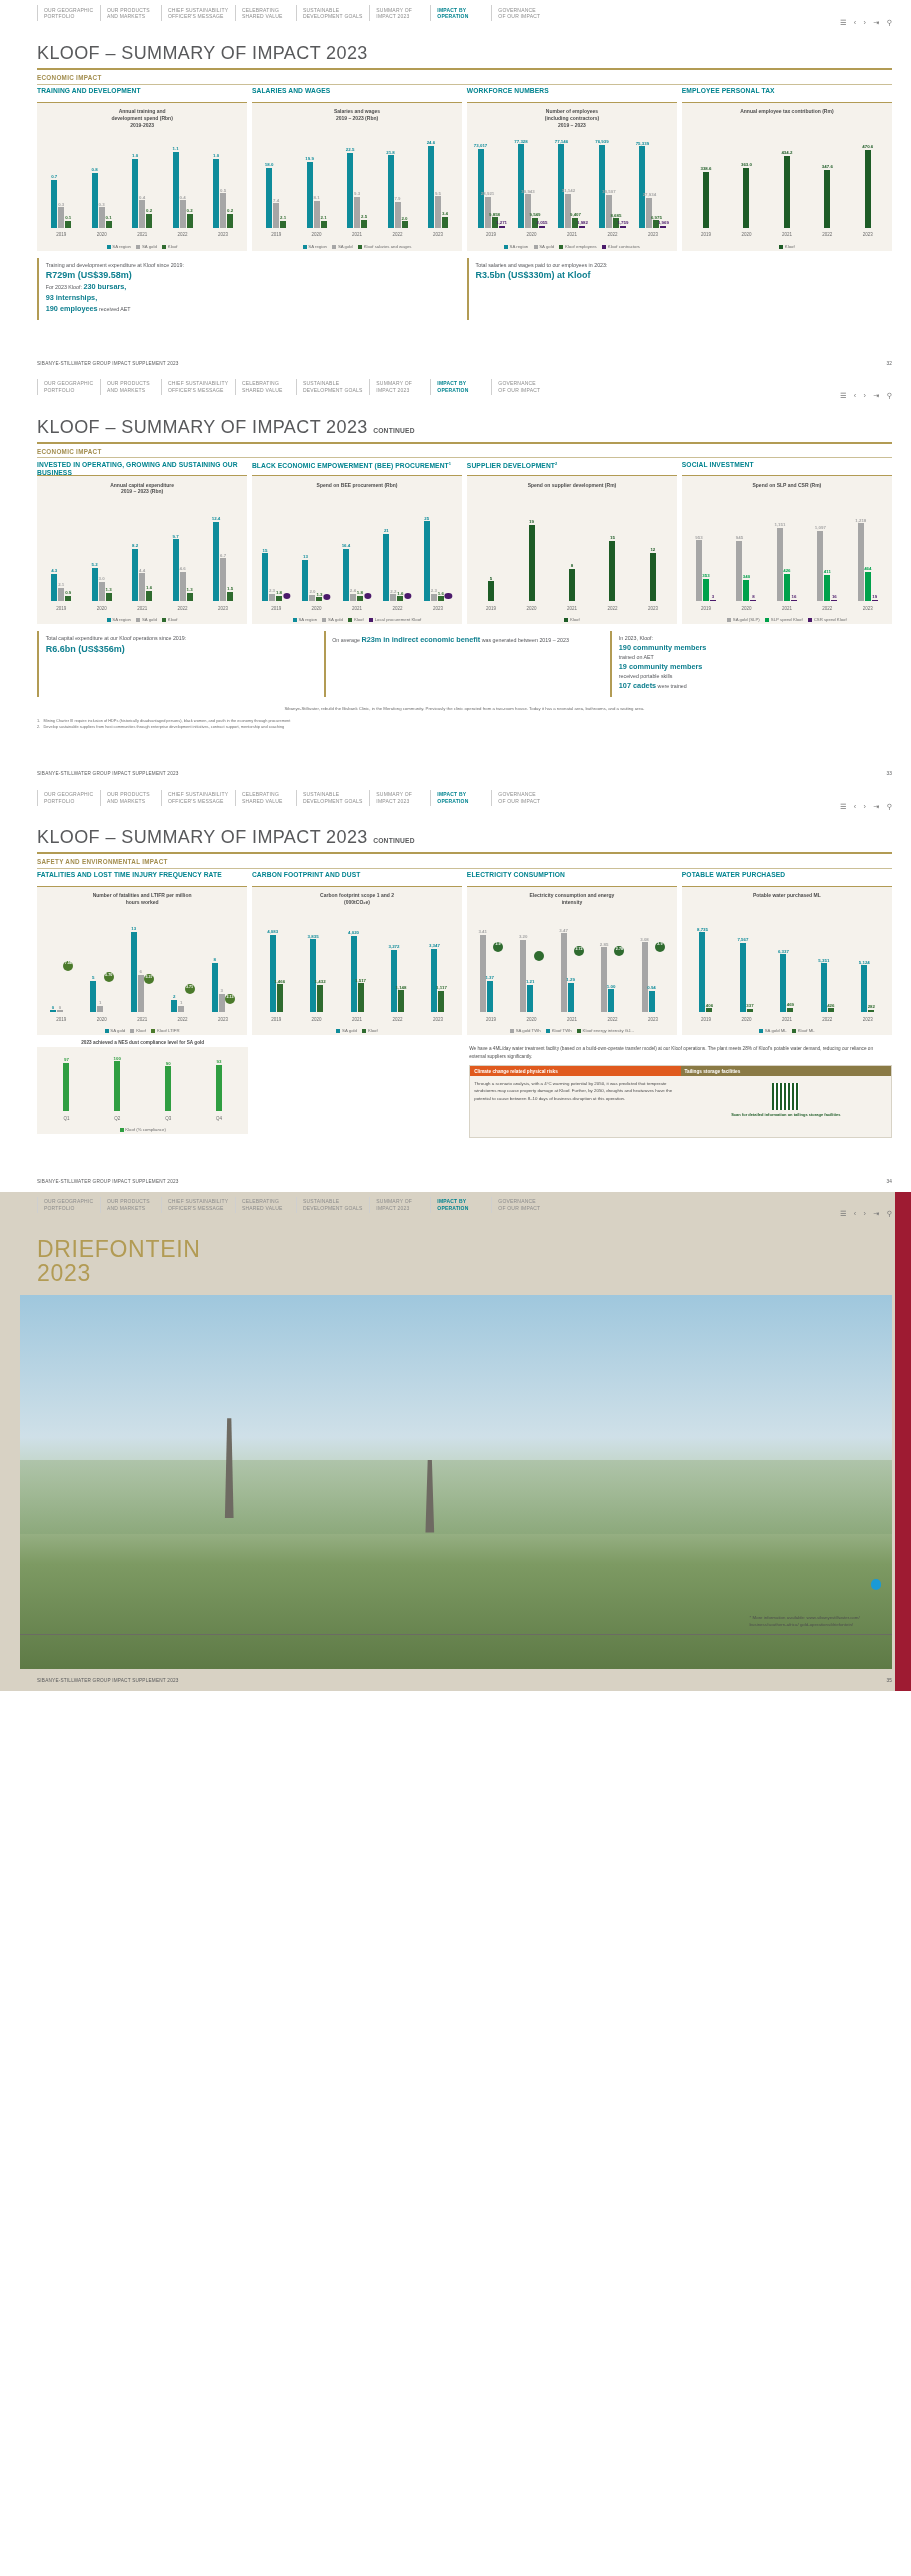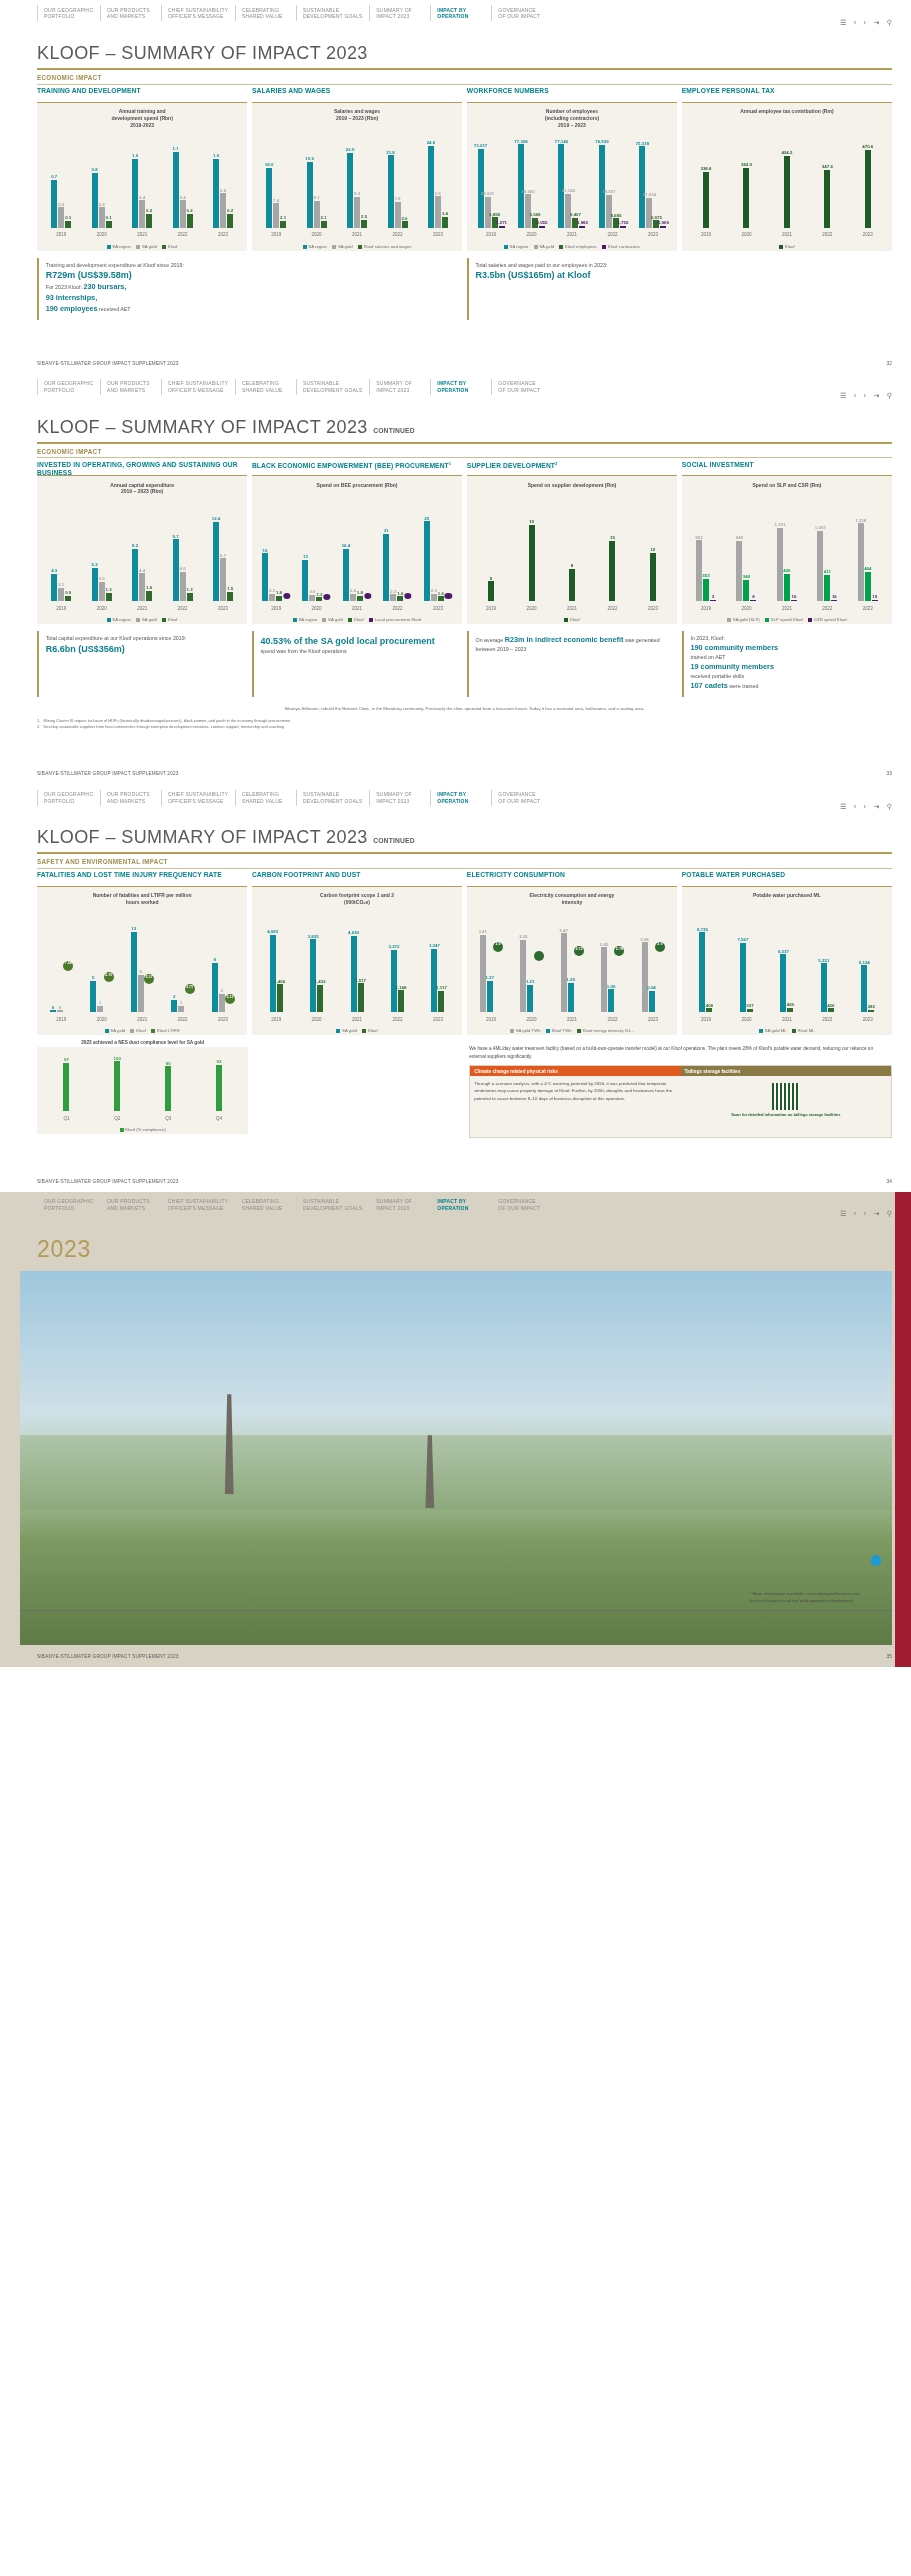--- a/index.html
+++ b/index.html
@@ -443,21 +443,21 @@
           <div class="legend">
             <span><i style="background:#1d5c26"></i>Kloof</span>
           </div>
         </div>
       </div>
     </div>
   <div class="callouts" id="p1callouts">
       <div class="callout"><div>Training and development expenditure at Kloof since 2019:</div><div class="big">R729m (US$39.58m)</div><span>For 2023 Kloof: </span><span class="mid">230 bursars,</span><div class="mid">93 internships,</div><span class="mid">190 employees</span><span> received AET</span></div>
       <div class="callout">
         <div>Total salaries and wages paid to our employees in 2023:</div>
-        <div class="big">R3.5bn (US$165m) at Kloof</div>
+        <div class="big">R3.5bn (US$330m) at Kloof</div>
       </div>
     </div>
 
   <div class="spacer"></div>
   <div class="footer">
     <span>SIBANYE-STILLWATER GROUP IMPACT SUPPLEMENT 2023</span>
     <span class="pg">32</span>
   </div>
 </div>
 
@@ -797,24 +797,20 @@
             <span><i style="background:#00a14b"></i>SLP spend Kloof</span>
             <span><i style="background:#4b1a6b"></i>CSR spend Kloof</span>
           </div>
         </div>
       </div>
     </div>
   <div class="callouts" id="p2callouts">
       <div class="callout">
         <div>Total capital expenditure at our Kloof operations since 2019:</div>
         <div class="big">R6.6bn (US$356m)</div>
-      </div>
-      <div class="callout">
-        <div class="big">40.53% of the SA gold local procurement</div>
-        <div> spend was from the Kloof operations</div>
       </div>
       <div class="callout"><span>On average </span><span class="mid">R23m in indirect economic benefit</span><span> was generated between 2019 – 2023</span></div>
       <div class="callout"><div>In 2023, Kloof:</div><div class="mid">190 community members</div><div>trained on AET</div><div class="mid">19 community members</div><div>received portable skills</div><span class="mid">107 cadets</span><span> were trained</span></div>
     </div>
 
   <div class="footnotes" style="text-align:center;font-size:4.3px;padding-top:8px;">
     <span>Sibanye-Stillwater, rebuild the Bisbank Clinic, in the Merafong community. Previously the clinic operated from a two-room house. Today it has a neonatal area, bathrooms, and a waiting area.</span>
   </div>
   <div class="footnotes" id="p2notes">
       <div>
@@ -1256,20 +1252,21 @@
       <div class="nav-icons">
         <span>☰</span>
         <span>‹</span>
         <span>›</span>
         <span>⇥</span>
         <span>⚲</span>
       </div>
     </div>
 
   <div class="cover-title">
+    <div>DRIEFONTEIN</div>
     <div>2023</div>
   </div>
   <div class="cover-sub">Driefontein is a mature intermediate to ultra-deep level gold mine located near Carletonville, approximately 70km west of Johannesburg, in the Gauteng province of South Africa.*</div>
 
   <div class="photo">
     <div class="hills"></div>
     <div class="tower" style="left:23%;top:33%;"></div>
     <div class="tower" style="left:46%;top:44%;height:73px;"></div>
     <div class="rail"></div>
     <div class="cover-note">* More information available:

